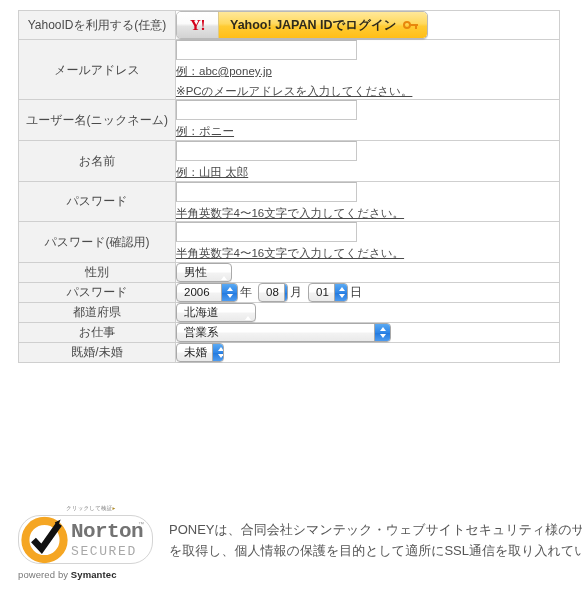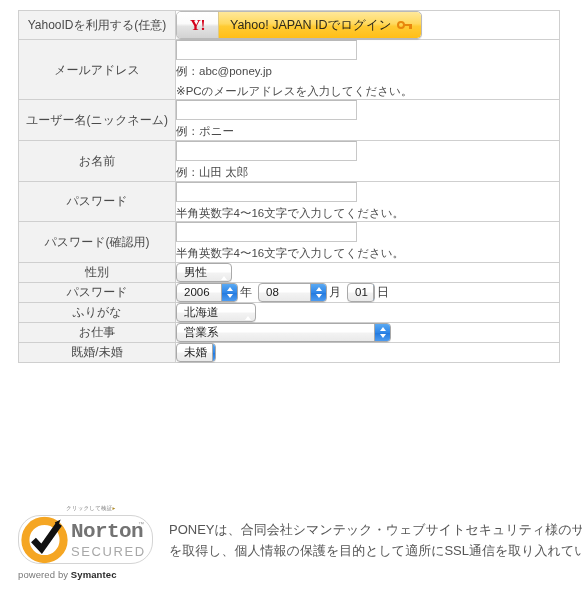--- a/index.html
+++ b/index.html
@@ -61,20 +61,21 @@
     padding: 1px 3px;
     color: #222;
     outline: none;
   }
   .hint {
     font-size: 11.5px;
     color: #4a4a4a;
     line-height: 1.45;
     margin-top: 3px;
     white-space: nowrap;
+    text-decoration: underline;
   }
 
   
   .sel {
     display: inline-flex;
     align-items: stretch;
     height: 19px;
     box-sizing: border-box;
     border: 1px solid #a9a9a9;
     border-radius: 4px;
@@ -112,25 +113,25 @@
   .sel .sel-arrow::before {
     top: 3px;
     border-bottom: 4px solid #ffffff;
   }
   .sel .sel-arrow::after {
     bottom: 3px;
     border-top: 4px solid #ffffff;
   }
   .sel.w-gender  { width: 56px; align-items: center; }
   .sel.w-year    { width: 62px; }
-  .sel.w-month   { width: 69px; }
-  .sel.w-day     { width: 28px; }
+  .sel.w-month   { width: 30px; }
+  .sel.w-day     { width: 40px; }
   .sel.w-pref    { width: 80px; align-items: center; }
   .sel.w-job     { width: 215px; gap: 16px; }
-  .sel.w-marital { width: 40px; }
+  .sel.w-marital { width: 48px; }
 
   .unit {
     font-size: 12px;
     color: #3a3a3a;
     margin: 0 6px 0 2px;
     vertical-align: middle;
   }
 
   
   .yahoo-btn {
@@ -165,21 +166,21 @@
     flex: 1 1 auto;
     display: flex;
     align-items: center;
     gap: 6px;
     padding: 0 9px 0 11px;
     background: linear-gradient(to bottom, #ffe89a 0%, #ffd95e 45%, #ffcb33 55%, #ffbe17 100%);
     border-radius: 0 4px 4px 0;
   }
   .yahoo-main .ytext {
     font-size: 12.5px;
-    font-weight: normal;
+    font-weight: bold;
     color: #2e2a1c;
     white-space: nowrap;
     line-height: 1;
   }
   .key-icon {
     flex: 0 0 auto;
     position: relative;
     width: 15px;
     height: 10px;
   }
@@ -253,21 +254,21 @@
   }
   .norton-words .w1 {
     font-family: Liberation Mono, monospace;
     font-weight: bold;
     font-size: 21px;
     color: #737373;
     letter-spacing: -0.6px;
     display: block;
   }
   .norton-words .w2 {
-    font-family: Liberation Sans, sans-serif;
+    font-family: Liberation Mono, monospace;
     font-size: 13px;
     color: #a8a8a8;
     letter-spacing: 1.6px;
     display: block;
     margin-top: 3px;
   }
   .norton-tm {
     position: absolute;
     right: 8px;
     top: 5px;
@@ -379,21 +380,21 @@
           <span class="sel-text">08</span>
           <span class="sel-arrow"></span>
         </span><span class="unit">月</span><span class="sel w-day">
           <span class="sel-text">01</span>
           <span class="sel-arrow"></span>
         </span><span class="unit">日</span>
       </td>
     </tr>
 
     <tr>
-      <td class="lbl">ふりがな</td>
+      <td class="lbl">都道府県</td>
       <td class="val">
         <span class="sel w-pref">
           <span class="sel-text">北海道</span>
           <span class="sel-arrow"></span>
         </span>
       </td>
     </tr>
 
     <tr>
       <td class="lbl">お仕事</td>

